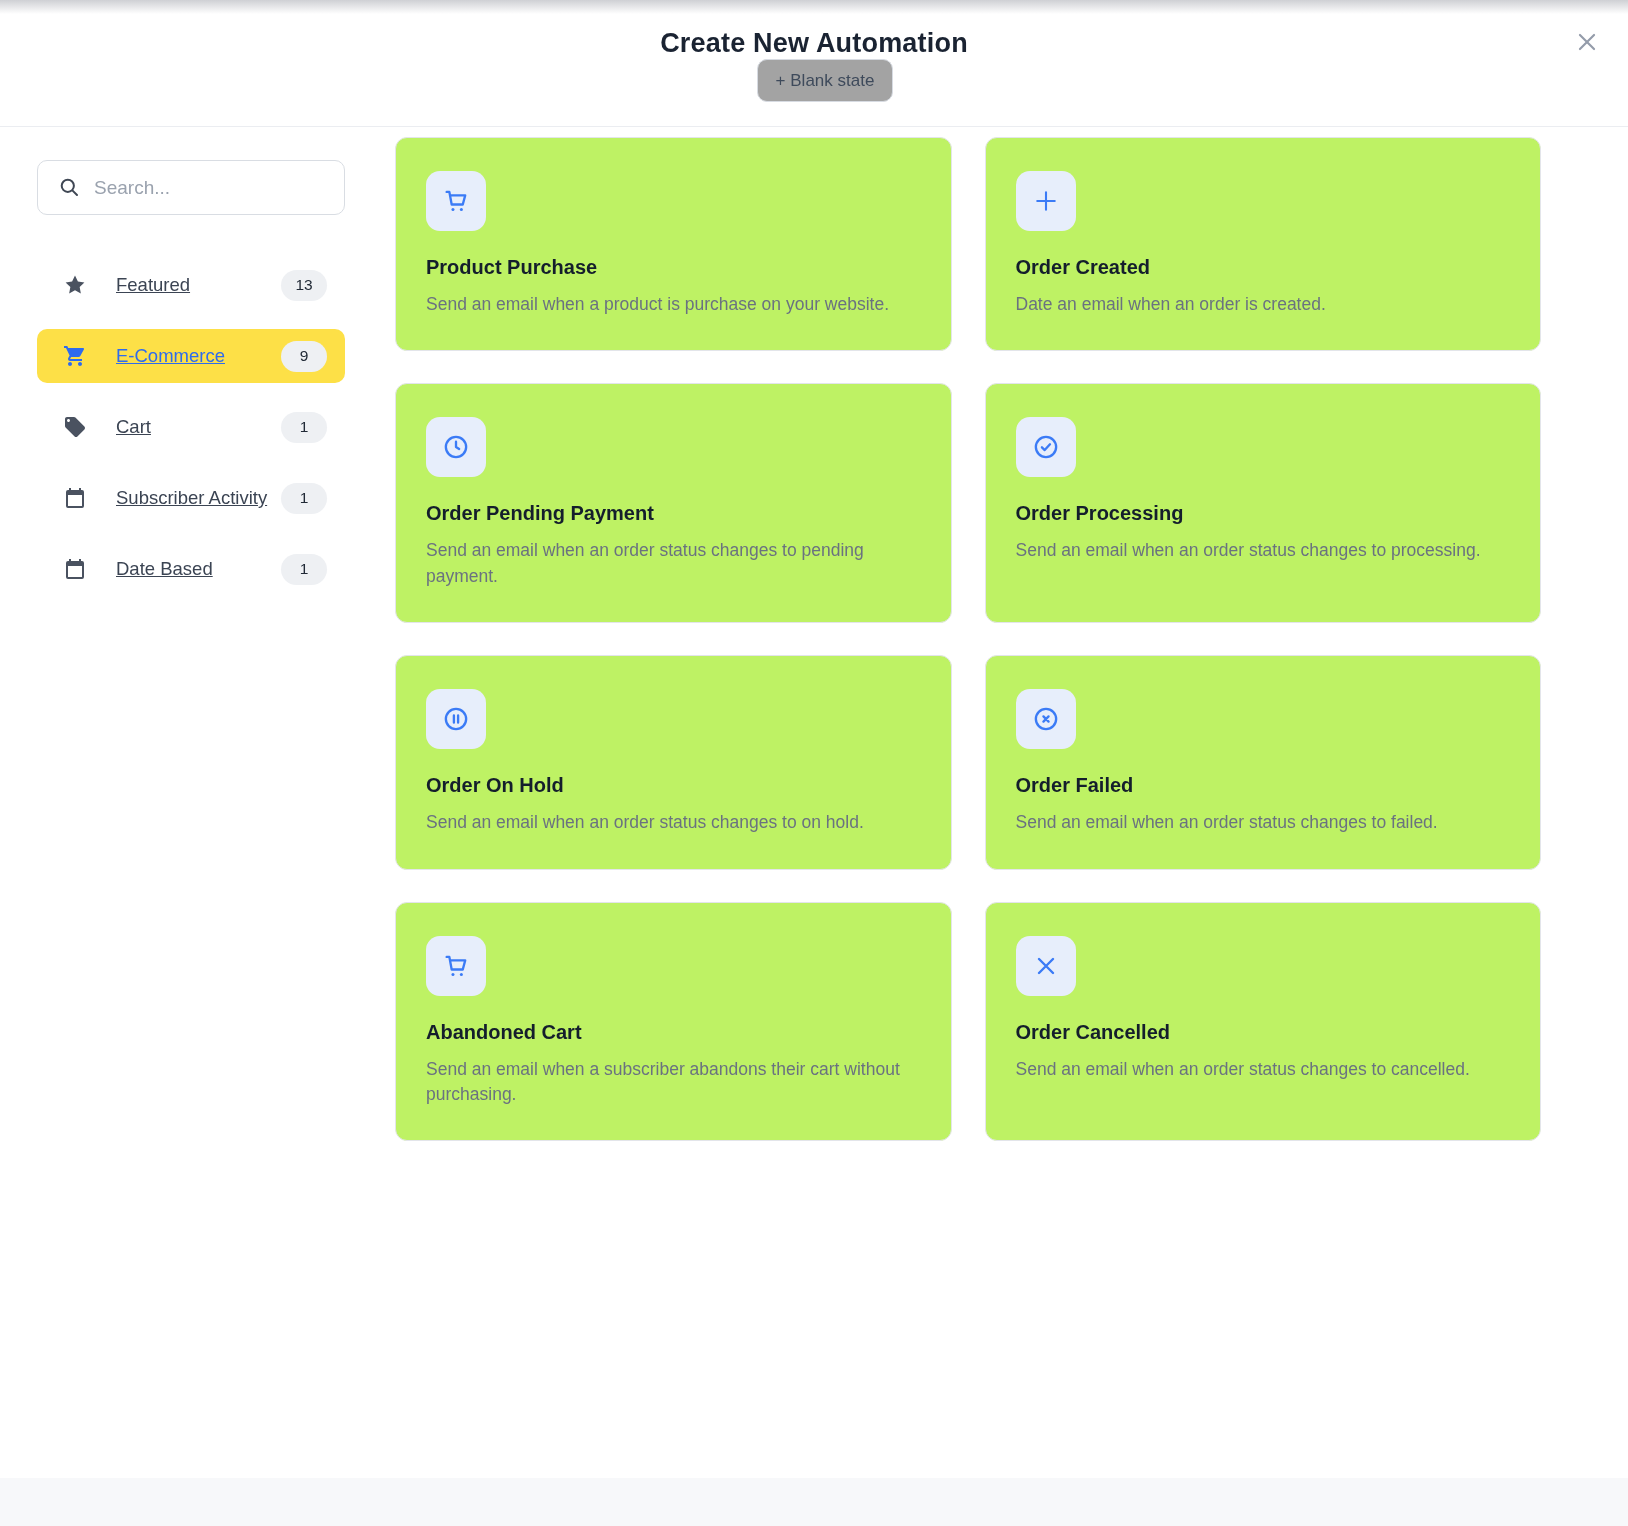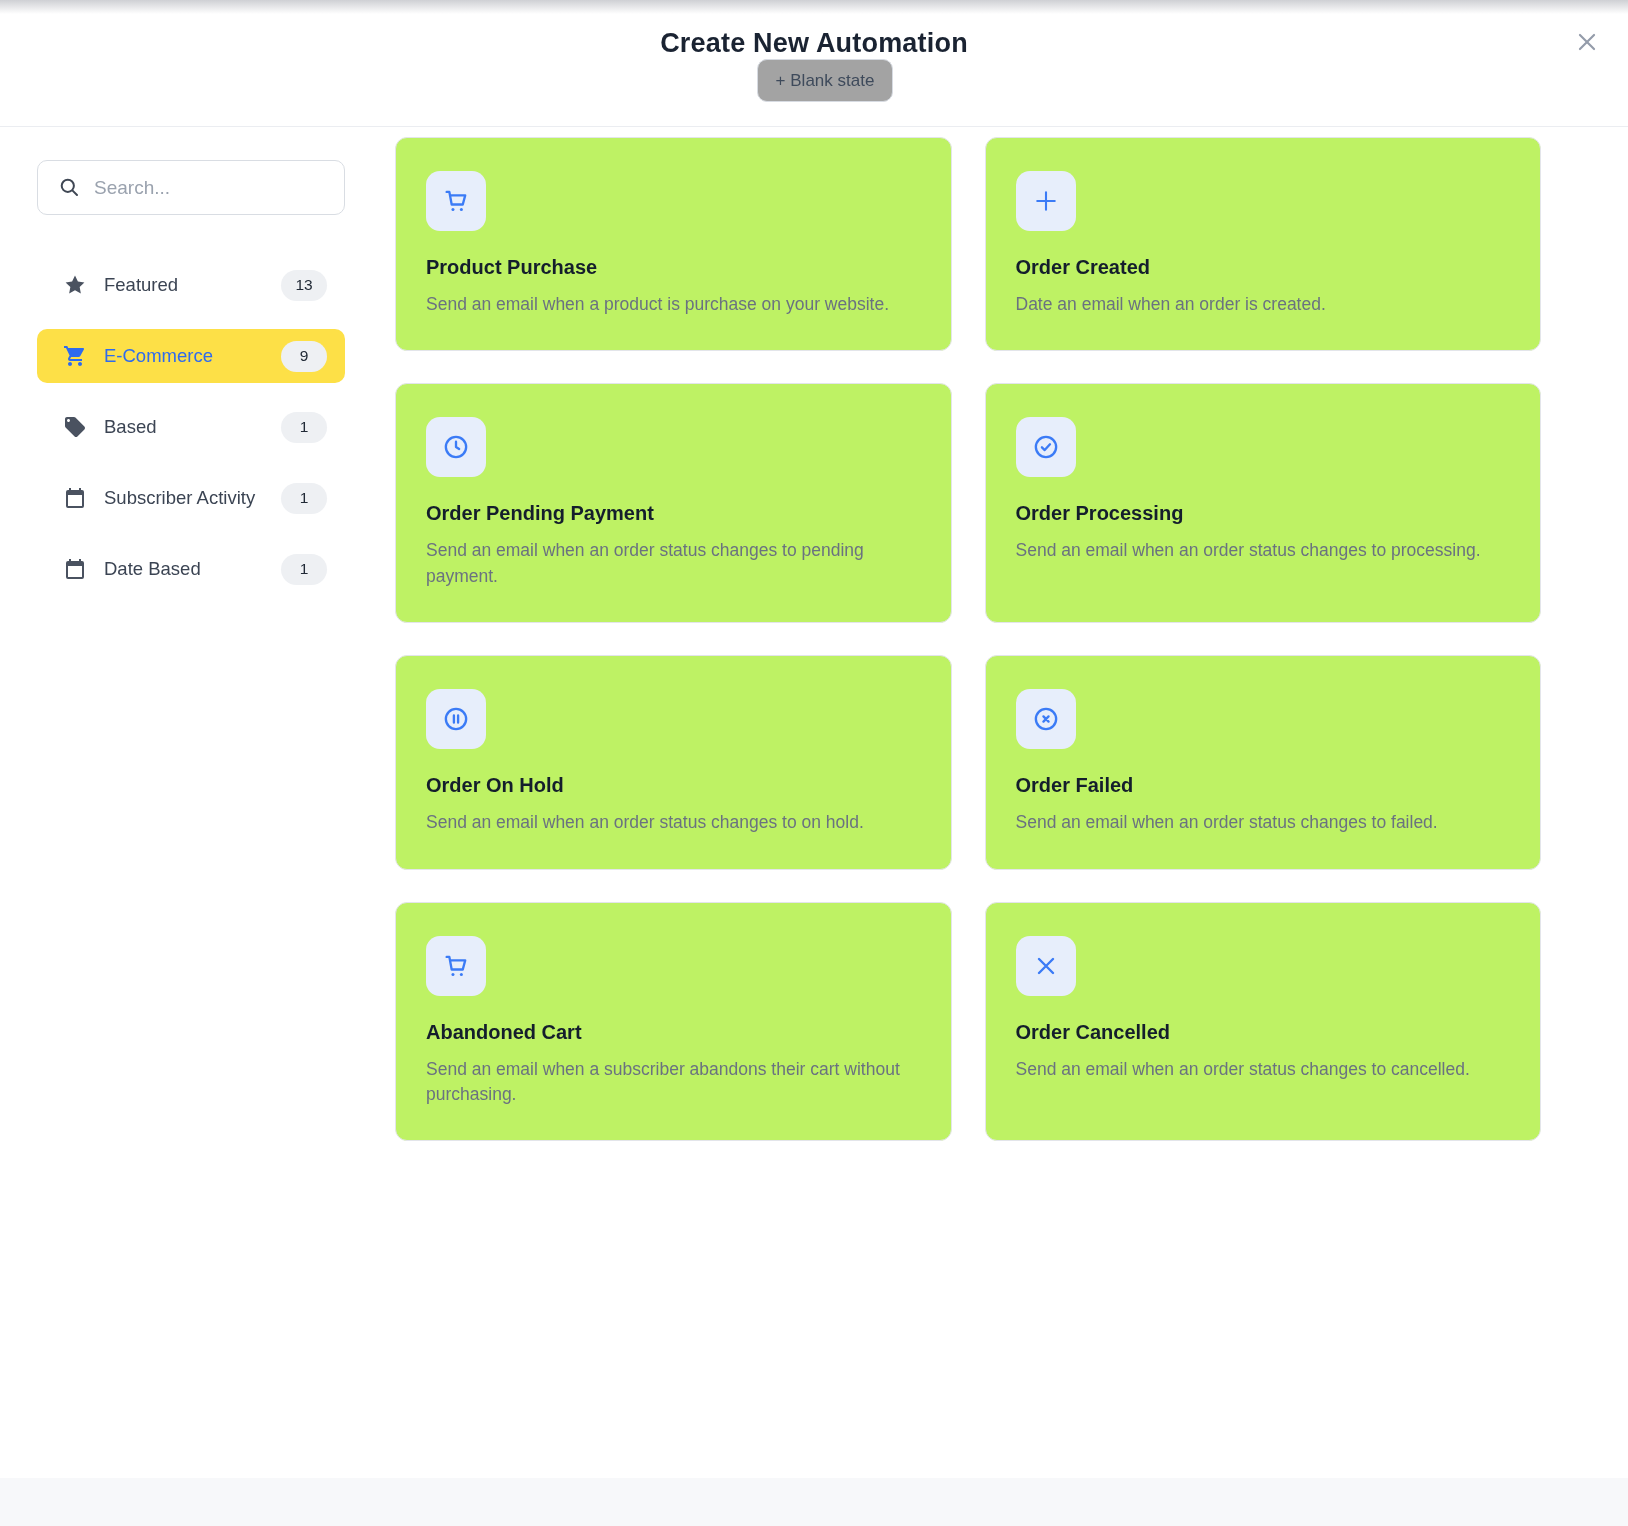--- a/index.html
+++ b/index.html
@@ -92,21 +92,21 @@
     display: flex;
     align-items: center;
     height: 54px;
     padding: 0 18px 0 26px;
     border-radius: 10px;
     cursor: pointer;
     color: #3b4453;
   }
   .side-item .side-icon { width: 24px; height: 24px; color: #4a5260; flex: 0 0 24px; }
   .side-item .side-icon svg { width: 24px; height: 24px; }
-  .side-item .side-label { margin-left: 17px; font-size: 18.5px; }
+  .side-item .side-label { margin-left: 29px; font-size: 18.5px; text-decoration: underline; }
   .side-item.active { background: #fde047; }
   .side-item.active .side-label { color: #2e6bee; }
   .side-item.active .side-icon { color: #2e6bee; }
   .badge {
     margin-left: auto;
     background: #eef0f3;
     border-radius: 999px;
     min-width: 46px;
     height: 31px;
     display: inline-flex;
@@ -202,21 +202,21 @@
     <span class="side-icon"><svg viewBox="0 0 24 24" fill="currentColor">
               <path d="M7 18c-1.1 0-1.99.9-1.99 2S5.9 22 7 22s2-.9 2-2-.9-2-2-2zM1 2v2h2l3.6 7.59-1.35 2.45c-.16.28-.25.61-.25.96 0 1.1.9 2 2 2h12v-2H7.42c-.14 0-.25-.11-.25-.25l.03-.12.9-1.63h7.45c.75 0 1.41-.41 1.75-1.03l3.58-6.49c.08-.14.12-.31.12-.49 0-.55-.45-1-1-1H5.21l-.94-2H1zm16 16c-1.1 0-1.99.9-1.99 2s.89 2 1.99 2 2-.9 2-2-.9-2-2-2z"></path>
             </svg></span>
     <span class="side-label">E-Commerce</span>
     <span class="badge">9</span>
   </div>
         <div class="side-item">
     <span class="side-icon"><svg viewBox="0 0 24 24" fill="currentColor">
               <path d="M21.41 11.58l-9-9C12.05 2.22 11.55 2 11 2H4c-1.1 0-2 .9-2 2v7c0 .55.22 1.05.59 1.42l9 9c.36.36.86.58 1.41.58.55 0 1.05-.22 1.41-.59l7-7c.37-.36.59-.86.59-1.41 0-.55-.23-1.06-.59-1.42zM5.5 7C4.67 7 4 6.33 4 5.5S4.67 4 5.5 4 7 4.67 7 5.5 6.33 7 5.5 7z"></path>
             </svg></span>
-    <span class="side-label">Based</span>
+    <span class="side-label">Cart</span>
     <span class="badge">1</span>
   </div>
         <div class="side-item">
     <span class="side-icon"><svg viewBox="0 0 24 24" fill="currentColor">
               <path d="M19 4h-1V2h-2v2H8V2H6v2H5a2 2 0 0 0-2 2v14a2 2 0 0 0 2 2h14a2 2 0 0 0 2-2V6a2 2 0 0 0-2-2zm0 16H5V9h14v11z"></path>
               <path d="M8.6 11v8M12 11v8M15.4 11v8M6 13.6h12M6 16.4h12" stroke="#fff" stroke-width="1.1"></path>
             </svg></span>
     <span class="side-label">Subscriber Activity</span>
     <span class="badge">1</span>
   </div>

